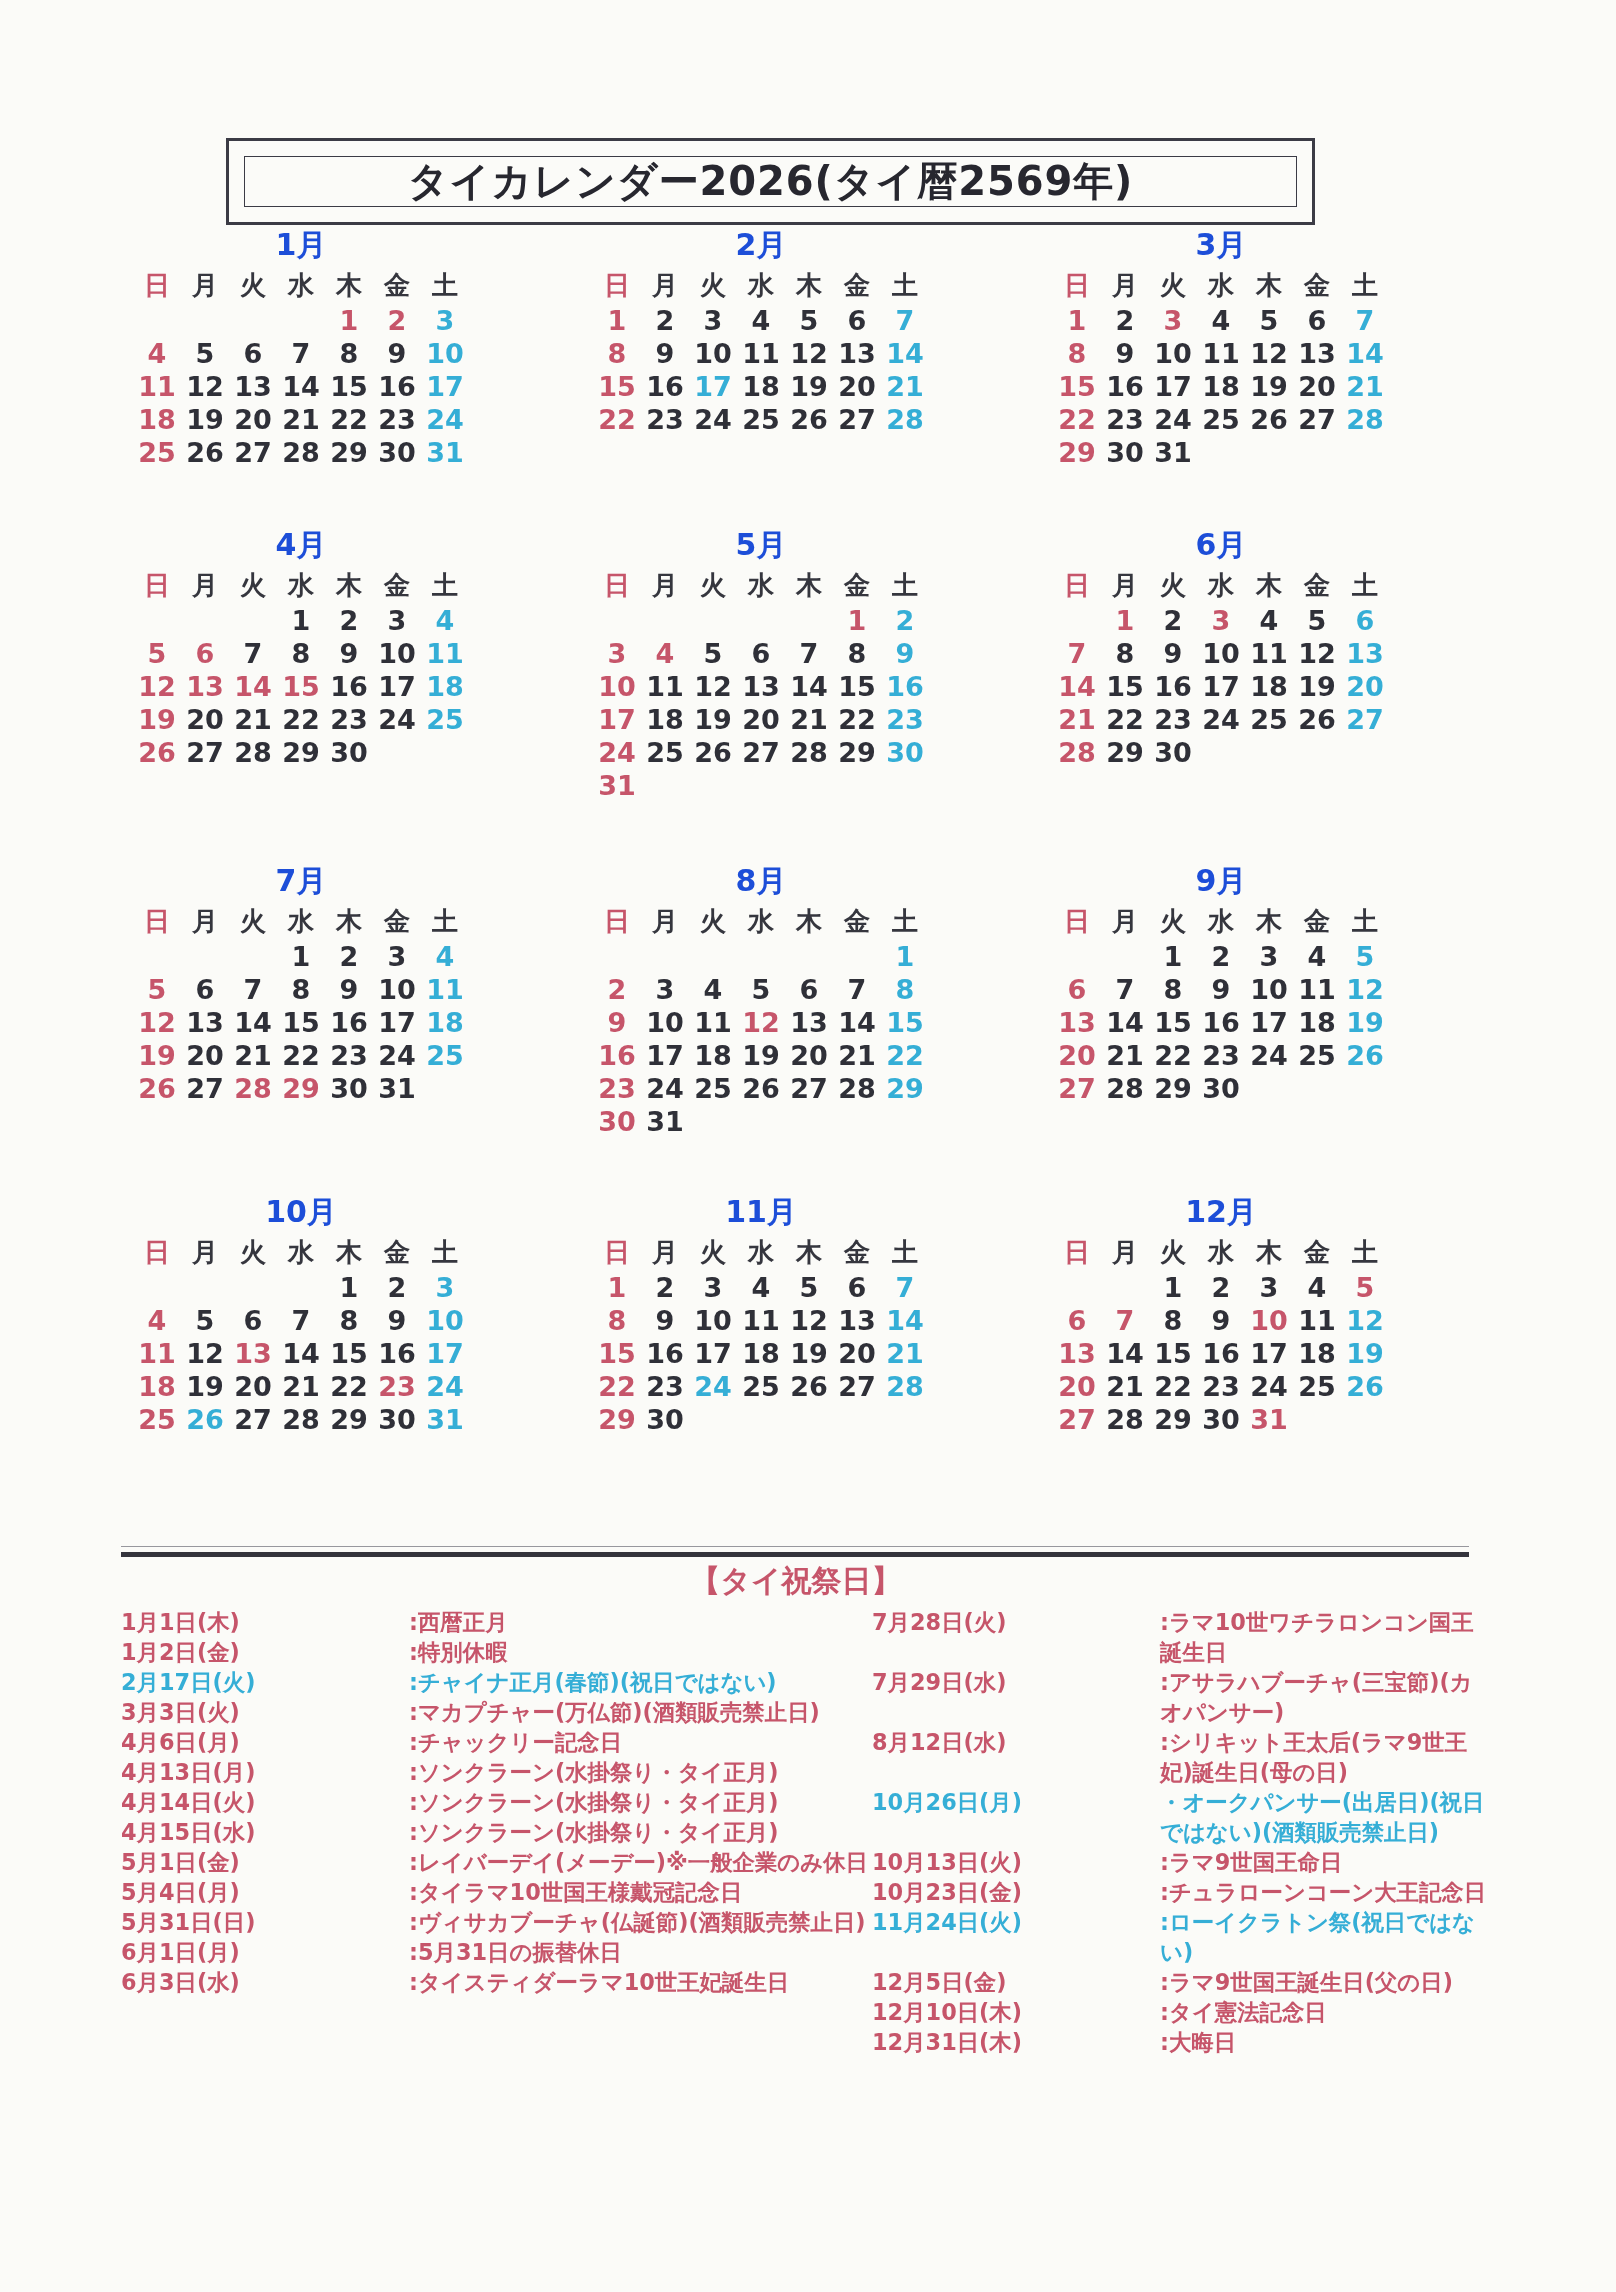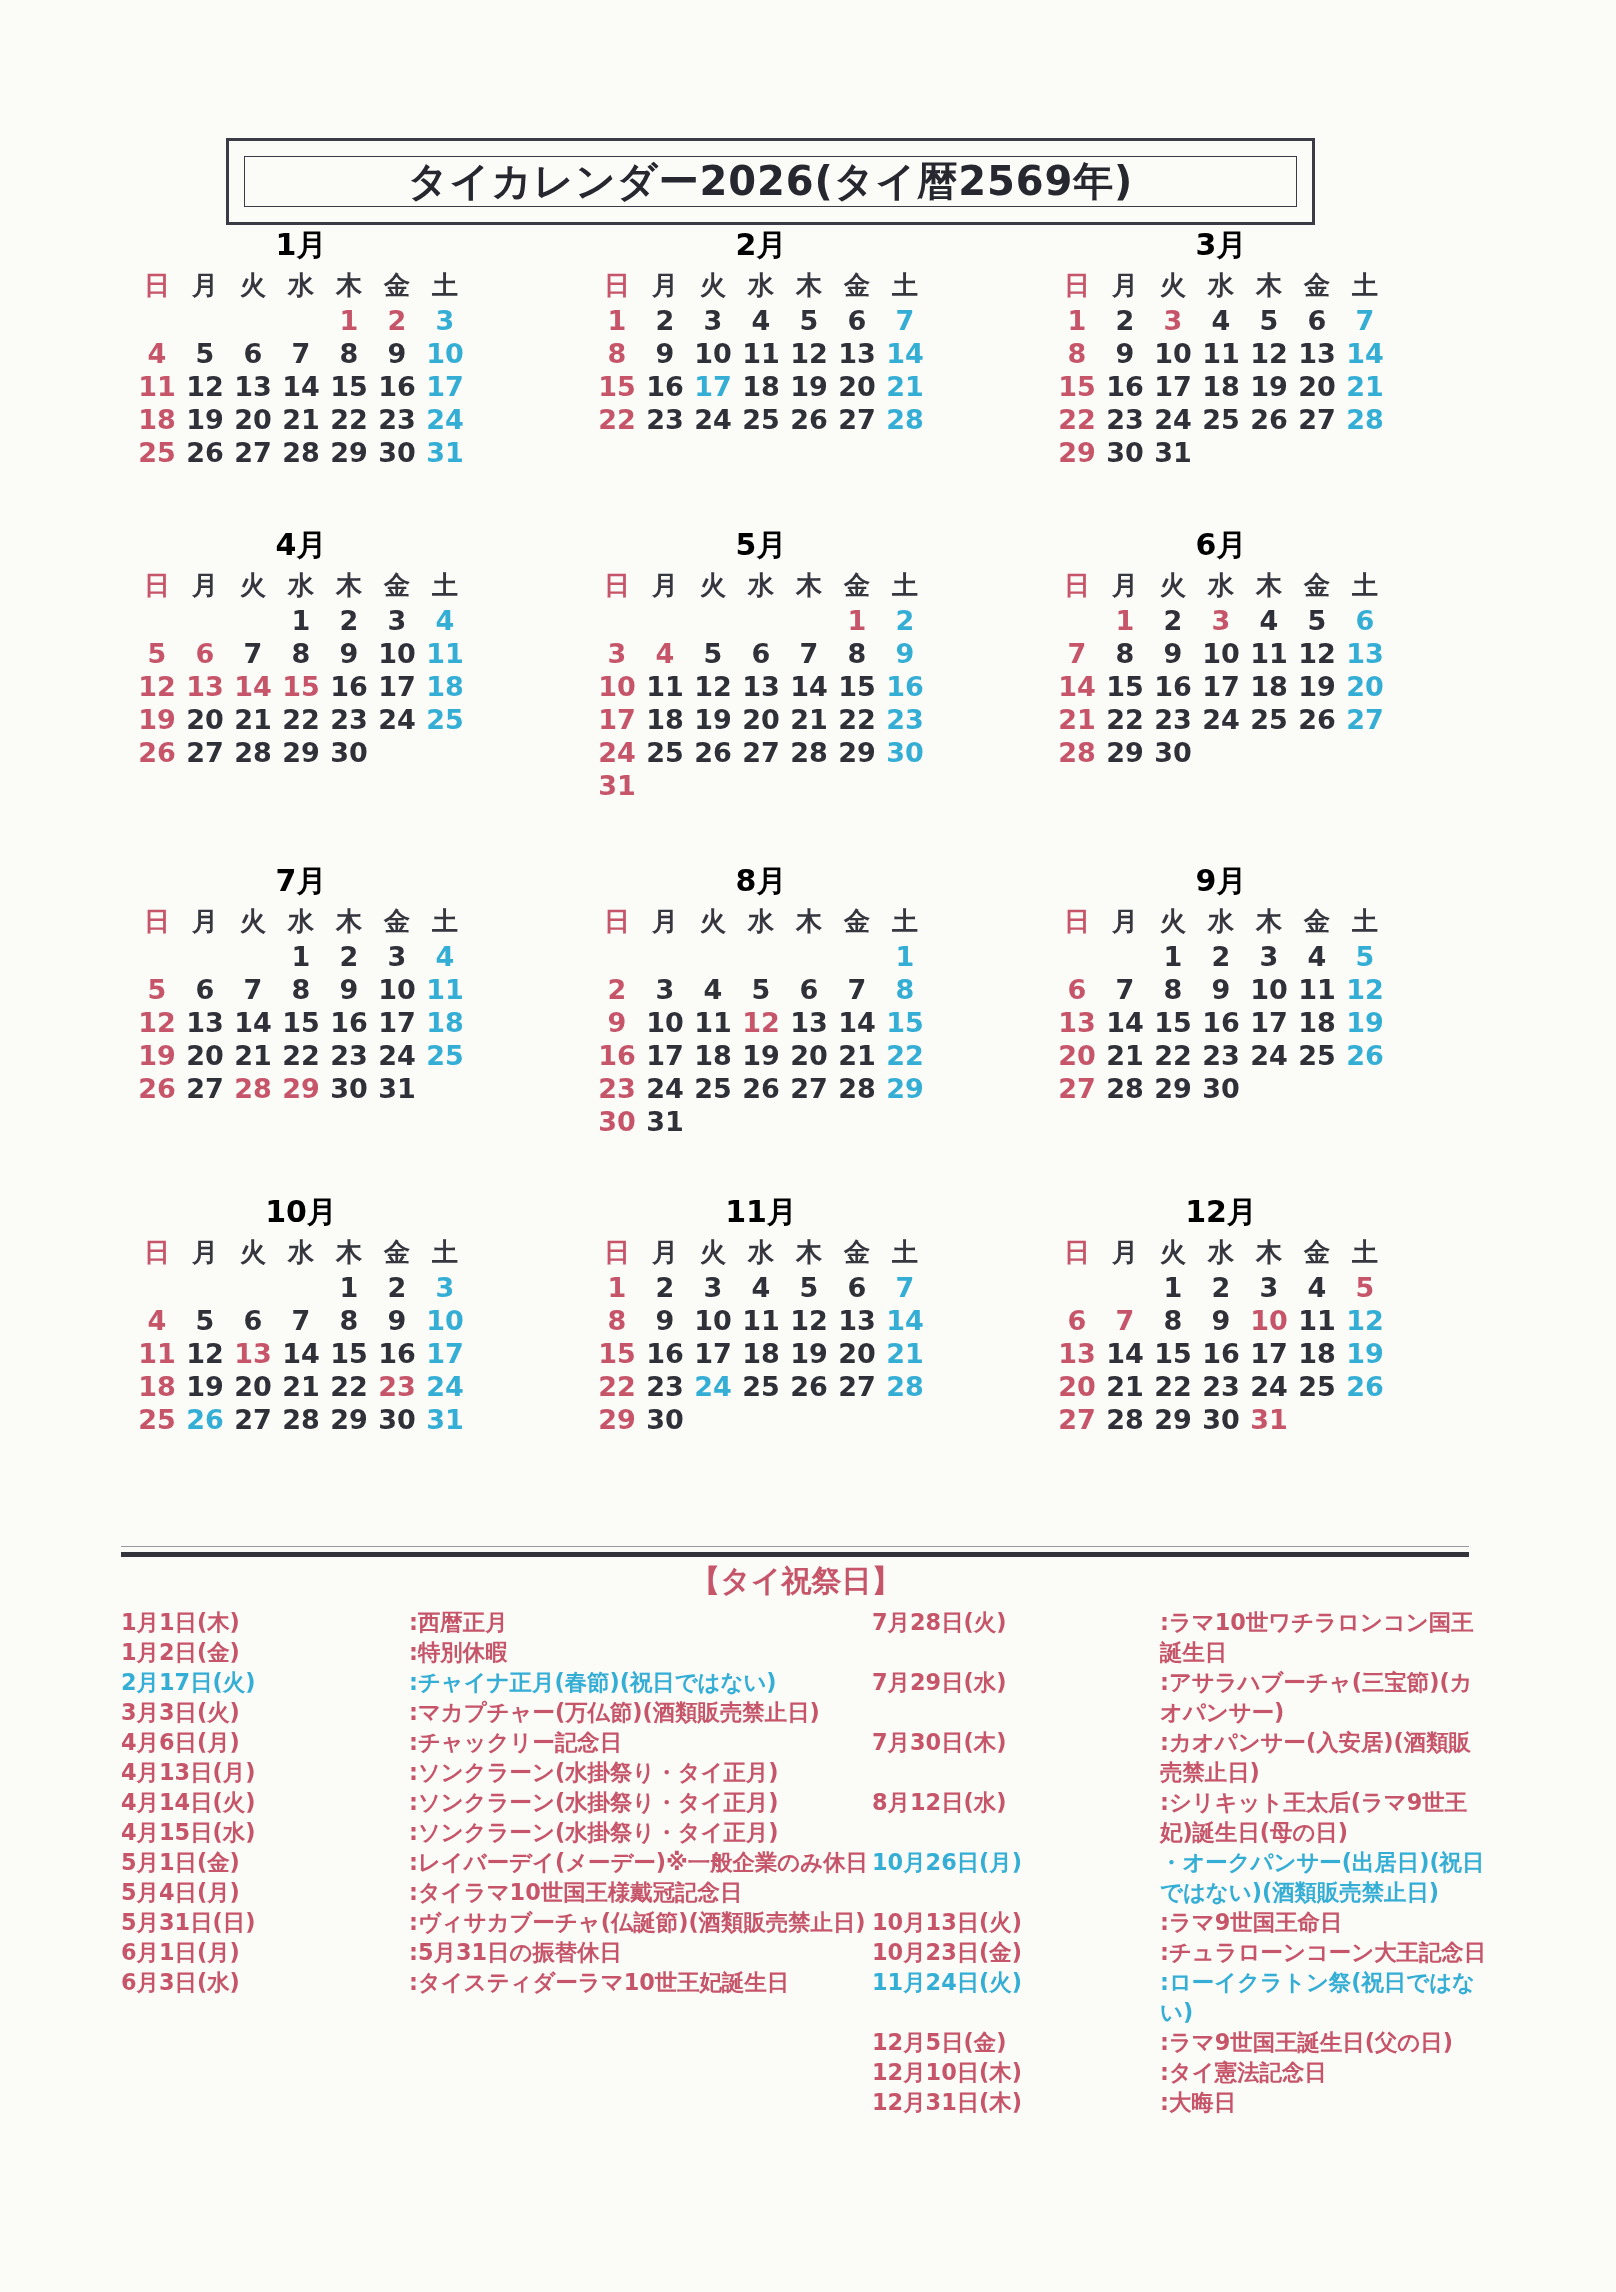--- a/index.html
+++ b/index.html
@@ -46,21 +46,21 @@
     display:grid;
     grid-template-columns:336px 336px 336px;
     column-gap:124px;
     grid-template-rows:300px 336px 331px auto;
     align-items:start;
   }
   .month{width:336px;}
   .month-name{
     font-size:30px;
     font-weight:700;
-    color:#000000;
+    color:#1d4ed8;
     text-align:center;
     height:38px;
     line-height:38px;
     margin:0 0 1.8px 0;
   }
   .wd-row,.week{display:flex;}
   .cell{
     width:48px;
     flex:none;
     text-align:center;
@@ -886,24 +886,20 @@
       <div class="hcol hcol-right" id="hcol-right">
           <div class="hrow">
             <span class="hdate">7月28日(火)</span>
             <span class="hdesc">:ラマ10世ワチラロンコン国王誕生日</span>
           </div>
           <div class="hrow">
             <span class="hdate">7月29日(水)</span>
             <span class="hdesc">:アサラハブーチャ(三宝節)(カオパンサー)</span>
           </div>
           <div class="hrow">
-            <span class="hdate">7月30日(木)</span>
-            <span class="hdesc">:カオパンサー(入安居)(酒類販売禁止日)</span>
-          </div>
-          <div class="hrow">
             <span class="hdate">8月12日(水)</span>
             <span class="hdesc">:シリキット王太后(ラマ9世王妃)誕生日(母の日)</span>
           </div>
           <div class="hrow cyan">
             <span class="hdate">10月26日(月)</span>
             <span class="hdesc">・オークパンサー(出居日)(祝日ではない)(酒類販売禁止日)</span>
           </div>
           <div class="hrow">
             <span class="hdate">10月13日(火)</span>
             <span class="hdesc">:ラマ9世国王命日</span>

